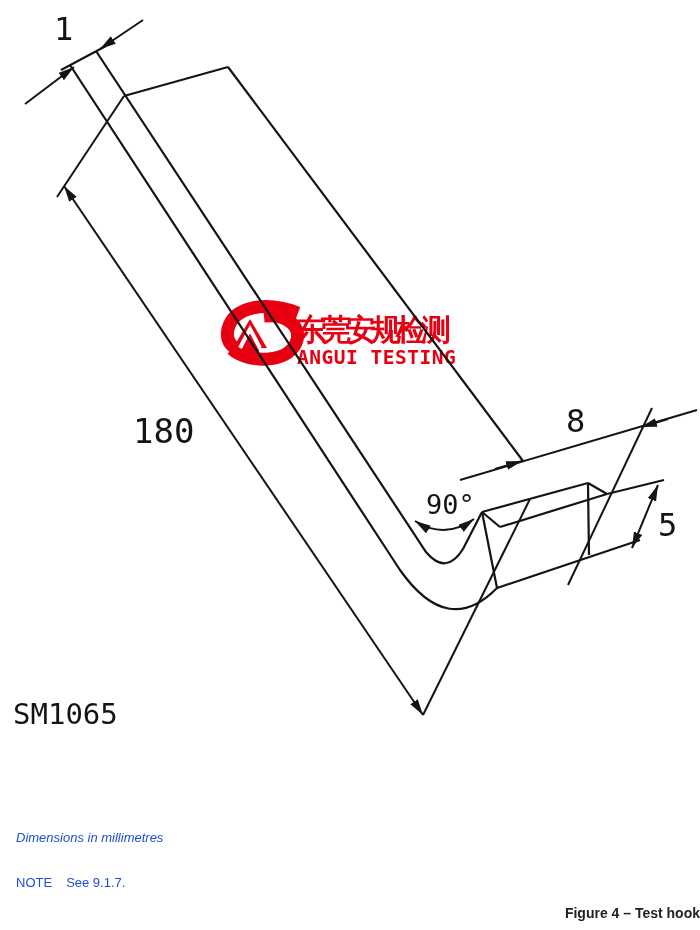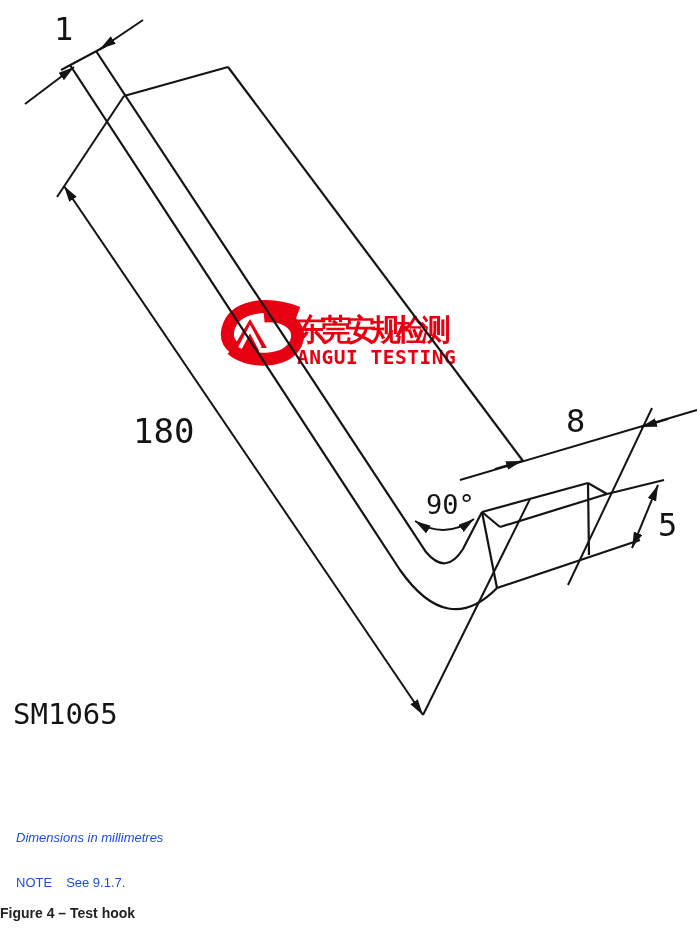--- a/index.html
+++ b/index.html
@@ -4,21 +4,21 @@
 <style>
   html,body{margin:0;padding:0;background:#ffffff;}
   #page{position:relative;width:700px;height:930px;background:#fff;overflow:hidden;
         font-family:"Liberation Sans",sans-serif;}
   #fig{position:absolute;left:0;top:0;}
   .cadtext{font-family:"DejaVu Sans Mono",monospace;fill:#141414;}
   .footer-line{position:absolute;left:8px;color:#1d4ed8;font-size:13px;margin-left:8px;}
   #dims-note{top:830px;font-style:italic;}
   #note-row{top:875px;text-align:right;}
   #note-row .gap{display:inline-block;width:14px;}
-  #caption{position:absolute;left:0;top:905px;width:700px;text-align:left;
+  #caption{position:absolute;left:0;top:905px;width:700px;text-align:right;
            font-weight:bold;font-size:14px;color:#222;}
 </style>
 </head>
 <body>
 
 <div id="page">
 
   <svg id="fig" width="700" height="770" viewBox="0 0 700 770">
     <defs>
       <marker id="arr" markerUnits="userSpaceOnUse" markerWidth="18" markerHeight="10" refX="16" refY="4.5" orient="auto">

